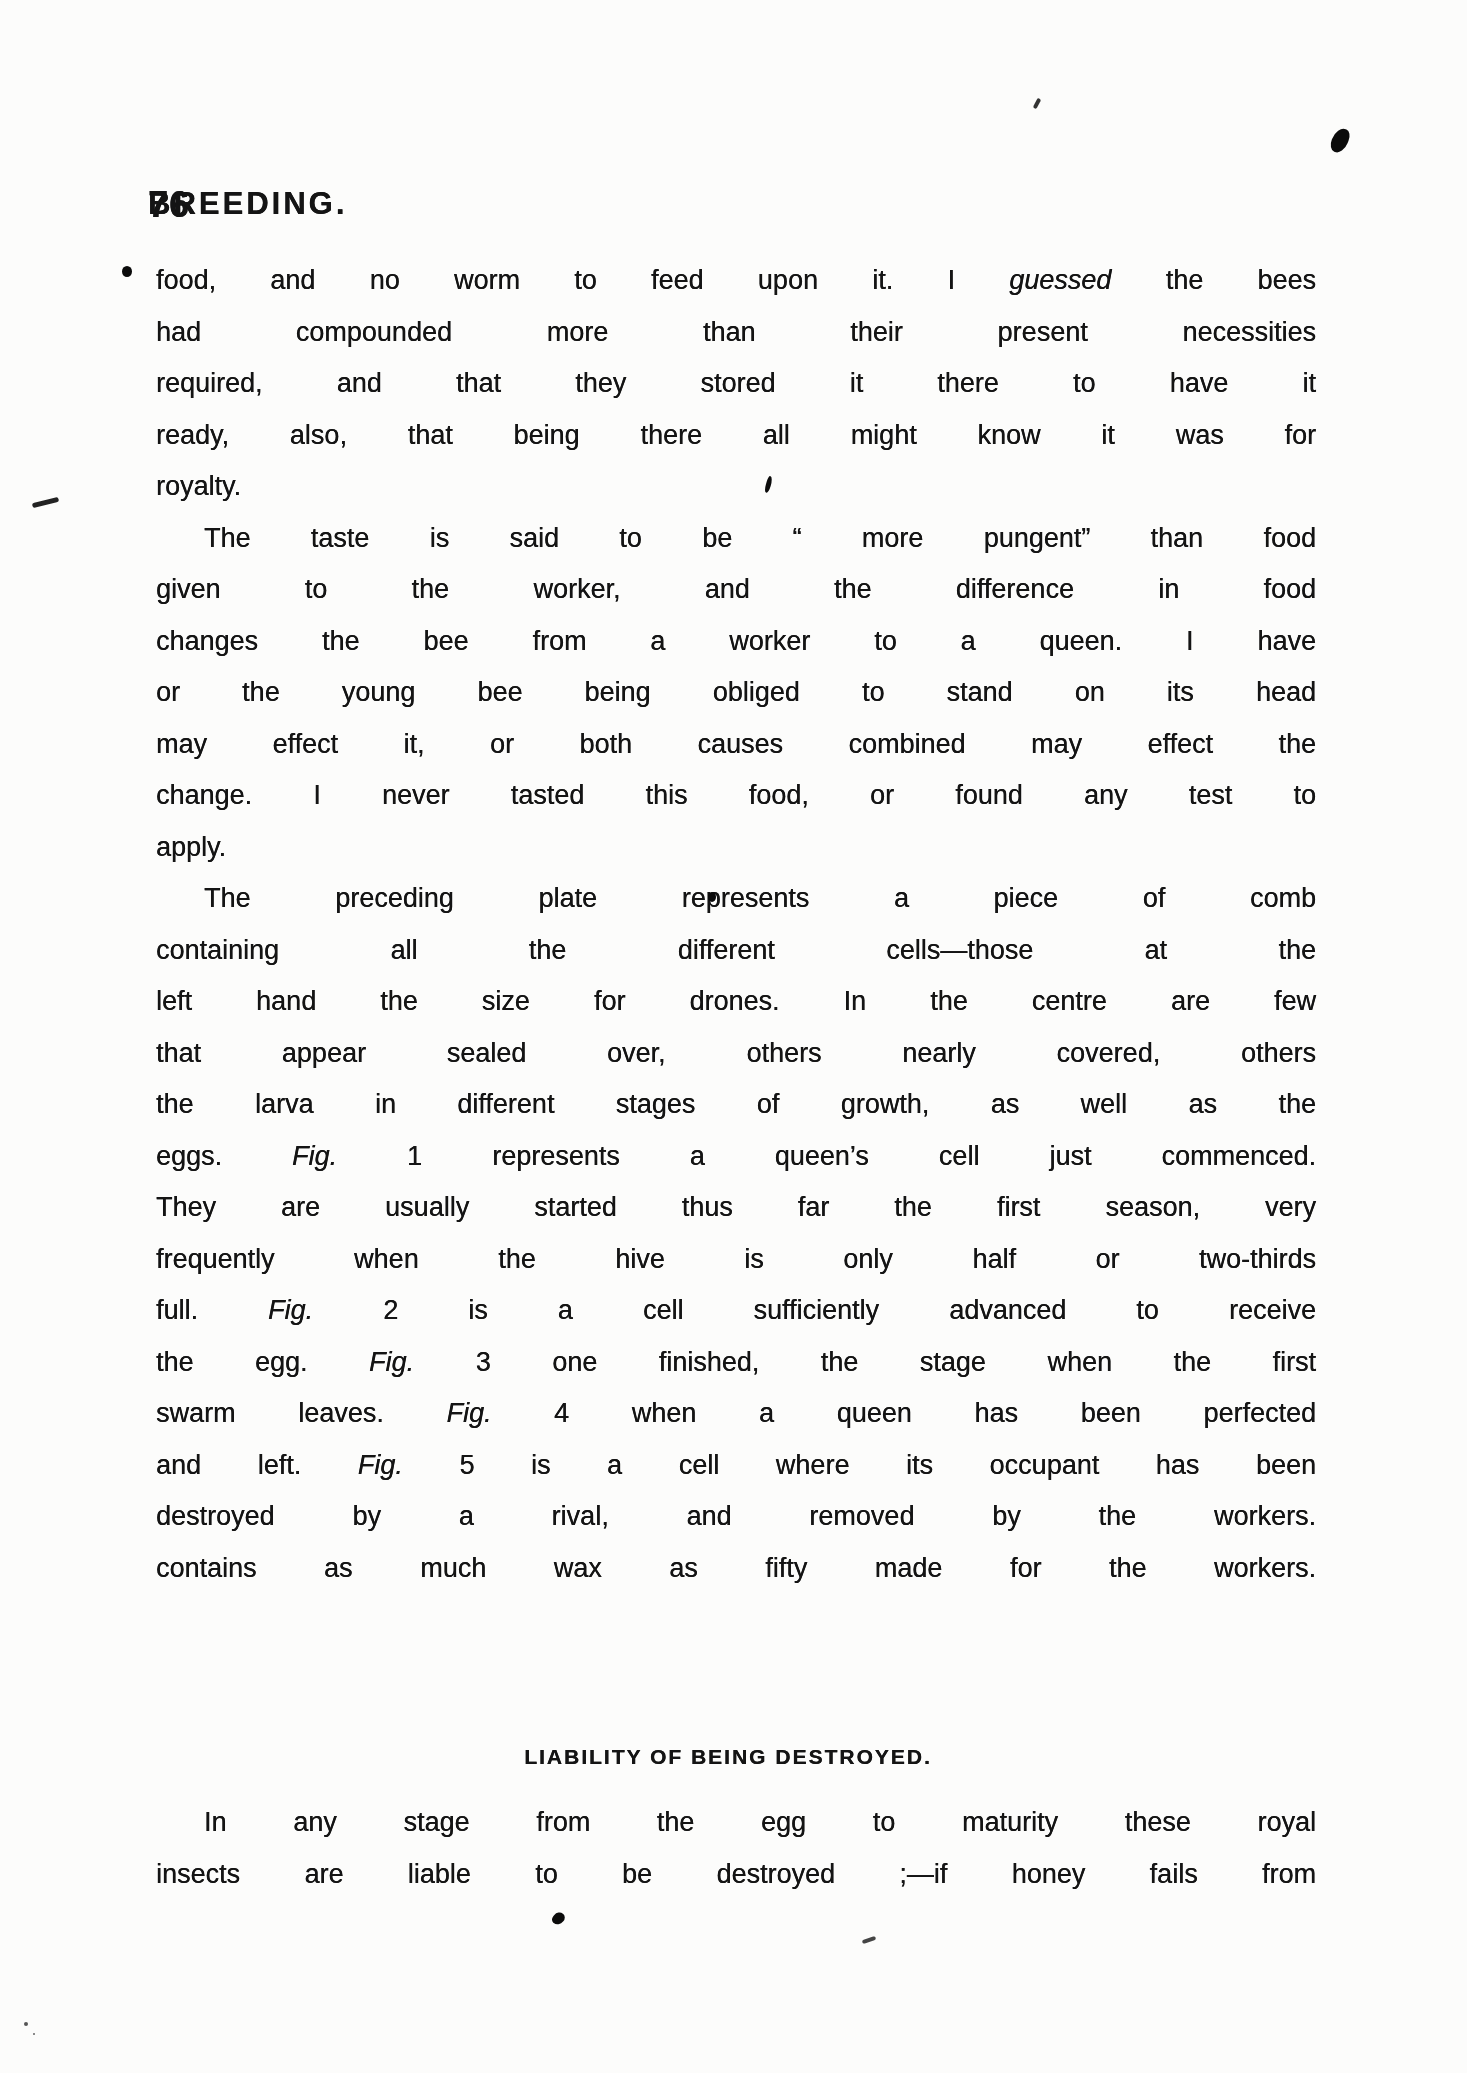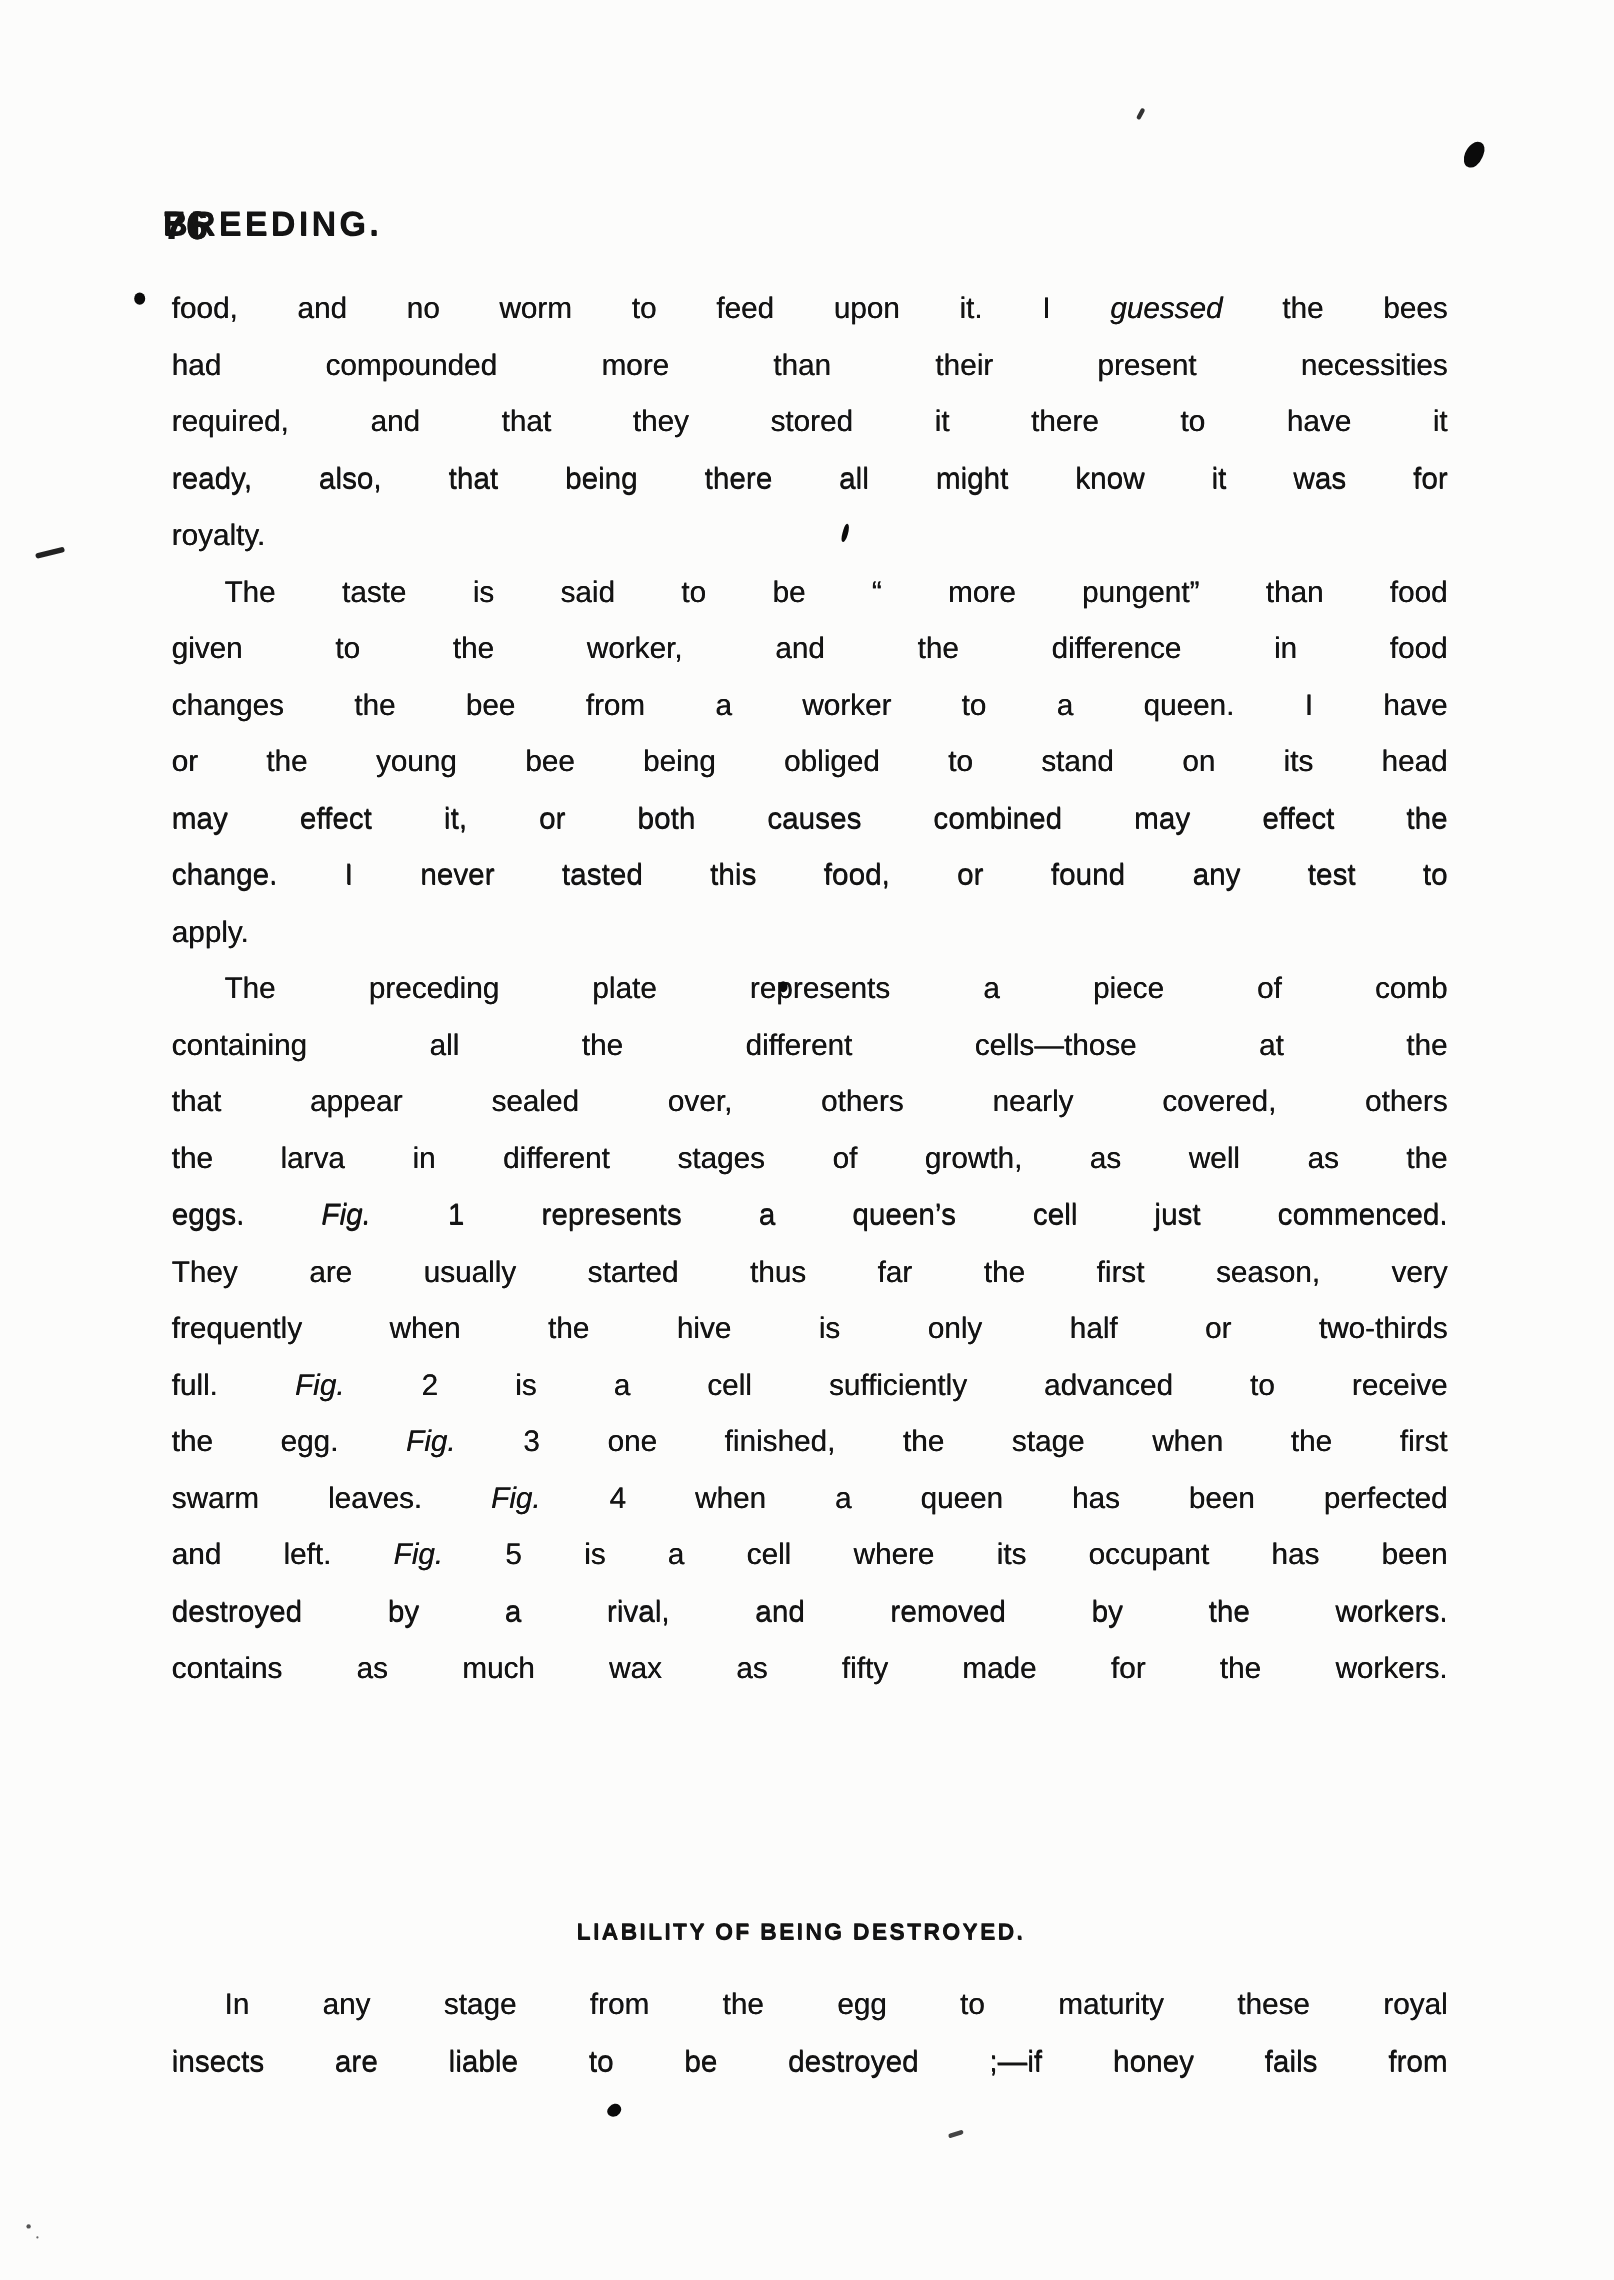--- a/index.html
+++ b/index.html
@@ -76,20 +76,21 @@
       <div class="line endline">royalty.</div>
       <div class="line indent">The taste is said to be “ more pungent” than food</div>
       <div class="line">given to the worker, and the difference in food</div>
       <div class="line">changes the bee from a worker to a queen.  I have</div>
       <div class="line">or the young bee being obliged to stand on its head</div>
       <div class="line">may effect it, or both causes combined may effect the</div>
       <div class="line">change.  I never tasted this food, or found any test to</div>
       <div class="line endline">apply.</div>
       <div class="line indent">The preceding plate represents a piece of comb</div>
       <div class="line">containing all the different cells—those at the</div>
+      <div class="line">left hand the size for drones.  In the centre are few</div>
       <div class="line">that appear sealed over, others nearly covered, others</div>
       <div class="line">the larva in different stages of growth, as well as the</div>
       <div class="line">eggs.  <i>Fig.</i> 1 represents a queen’s cell just commenced.</div>
       <div class="line">They are usually started thus far the first season, very</div>
       <div class="line">frequently when the hive is only half or two-thirds</div>
       <div class="line">full.  <i>Fig.</i> 2 is a cell sufficiently advanced to receive</div>
       <div class="line">the egg.  <i>Fig.</i> 3 one finished, the stage when the first</div>
       <div class="line">swarm leaves.  <i>Fig.</i> 4 when a queen has been perfected</div>
       <div class="line">and left.  <i>Fig.</i> 5 is a cell where its occupant has been</div>
       <div class="line">destroyed by a rival, and removed by the workers.</div>

